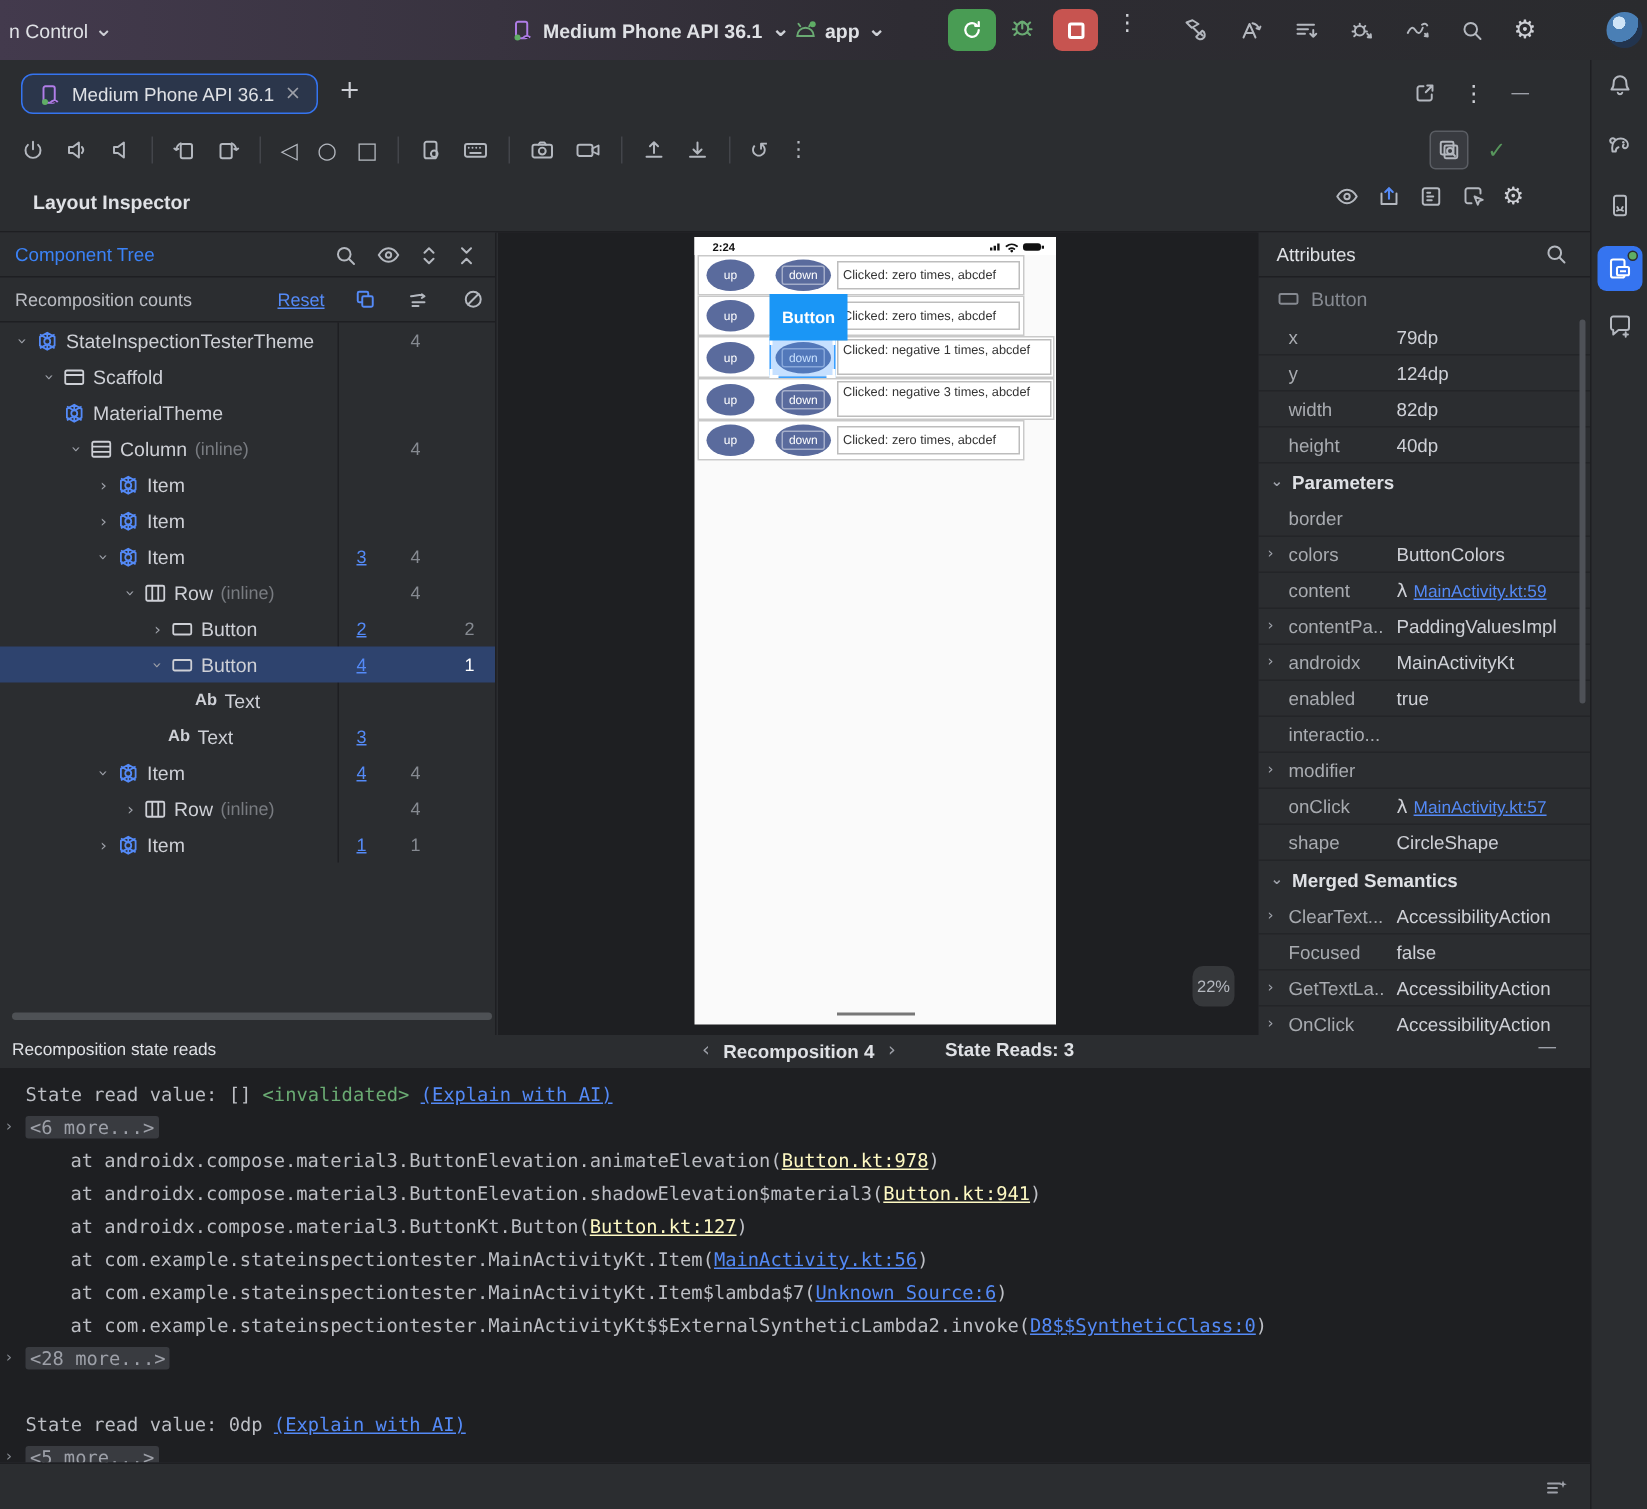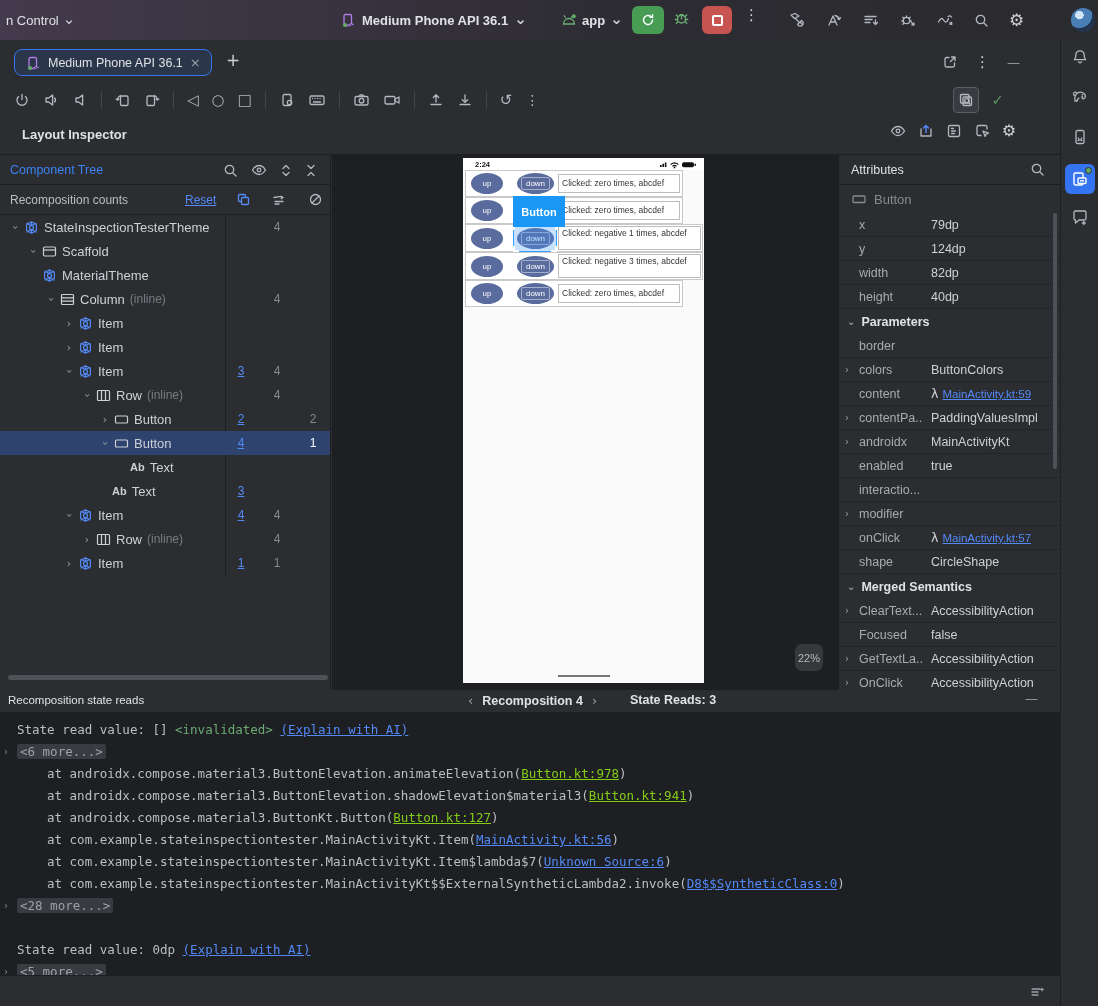--- a/index.html
+++ b/index.html
@@ -6,21 +6,21 @@
   html,body { background:#1e1f22; }
   body { font-family:"Liberation Sans", sans-serif; -webkit-font-smoothing:antialiased; }
   .app { position:relative; width:1098px; height:1006px; background:#2b2d30; overflow:hidden; color:#dfe1e5; }
 
   
   .topbar { position:absolute; left:0; top:0; width:1098px; height:40px;
     background:linear-gradient(90deg,#433a4d 0%, #38333f 30%, #2e2c33 55%, #2a2b2e 100%); display:flex; align-items:center; }
   .vcs { display:flex; align-items:center; gap:4px; padding-left:6px; font-size:13px; color:#dfe1e5; }
   .dd-caret { color:#9da0a8; font-size:10px; transform:translateY(-1px); }
   .devsel { position:absolute; left:340px; display:flex; align-items:center; gap:6px; font-size:13px; font-weight:bold; }
-  .runcfg { position:absolute; left:560px; display:flex; align-items:center; gap:5px; font-size:13px; font-weight:bold; }
+  .runcfg { position:absolute; left:528px; display:flex; align-items:center; gap:5px; font-size:13px; font-weight:bold; }
   .btn-run { position:absolute; left:632px; top:6px; width:32px; height:28px; background:#499c54; border-radius:6px; display:flex; align-items:center; justify-content:center; }
   .btn-bug { position:absolute; left:672px; top:9px; }
   .btn-stop { position:absolute; left:702px; top:6px; width:30px; height:28px; background:#c75450; border-radius:6px; display:flex; align-items:center; justify-content:center; }
   .stop-sq { width:11px; height:11px; border:2px solid #fff; border-radius:2px; }
   .top-kebab { position:absolute; left:744px; top:8px; }
   .top-icons { position:absolute; left:788px; top:0; height:40px; display:flex; align-items:center; gap:19px; }
   .avatar { position:absolute; left:1071px; top:8px; width:24px; height:24px; border-radius:50%;
     background:radial-gradient(circle at 35% 30%, #cfe4f7 0 18%, #4a7fb5 19% 55%, #22344e 56% 100%); }
 
   .glyph { font-family:"DejaVu Sans", sans-serif; color:#ced0d6; font-size:15px; line-height:1; display:inline-block; }
@@ -128,21 +128,21 @@
   .con-head { position:relative; height:22px; background:#2b2d30; font-size:11.5px; color:#dfe1e5; }
   .con-title { position:absolute; left:8px; top:4px; }
   .con-nav { position:absolute; left:468px; top:3px; display:flex; align-items:center; gap:9px; font-size:12.5px; font-weight:bold; }
   .con-nav .nchev { color:#9da0a8; font-weight:normal; font-size:13px; font-family:"DejaVu Sans",sans-serif; }
   .con-reads { position:absolute; left:630px; top:3px; font-size:12.5px; font-weight:bold; }
   .con-min { position:absolute; right:22px; top:2px; color:#9da0a8; font-size:14px; }
   .con-body { font-family:"DejaVu Sans Mono","Liberation Mono",monospace; font-size:12.5px; color:#bcbec4; padding-top:7px; }
   .cline { height:22px; line-height:22px; white-space:pre; padding-left:17px; position:relative; }
   .cline .grn { color:#6aab73; }
   .cline a { color:#548af7; text-decoration:underline; }
-  .cline a.gl { color:#84cc16; }
+  .cline a.gl { color:#fef9c3; }
   .cline .fold { background:#393b40; color:#9da0a8; padding:0 3px; border-radius:2px; }
   .cline .fchev { position:absolute; left:4px; color:#868a91; font-size:10px; font-family:"DejaVu Sans",sans-serif; }
   .cline.indent { padding-left:47px; }
 
   
   .bstrip { position:absolute; left:0; top:975px; width:1060px; height:31px; background:#2b2d30; border-top:1px solid #1e1f22; }
   .bstrip .ic { position:absolute; right:14px; top:8px; }
 </style>
 </head>
 <body>

